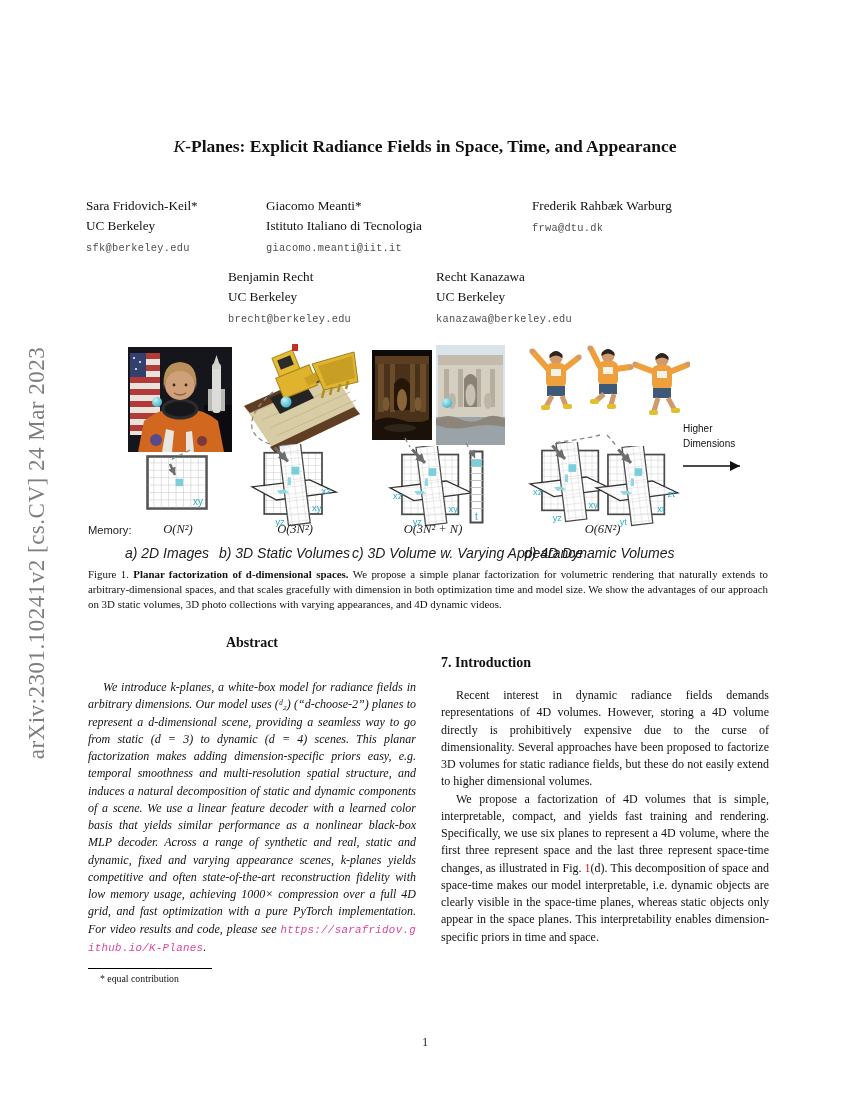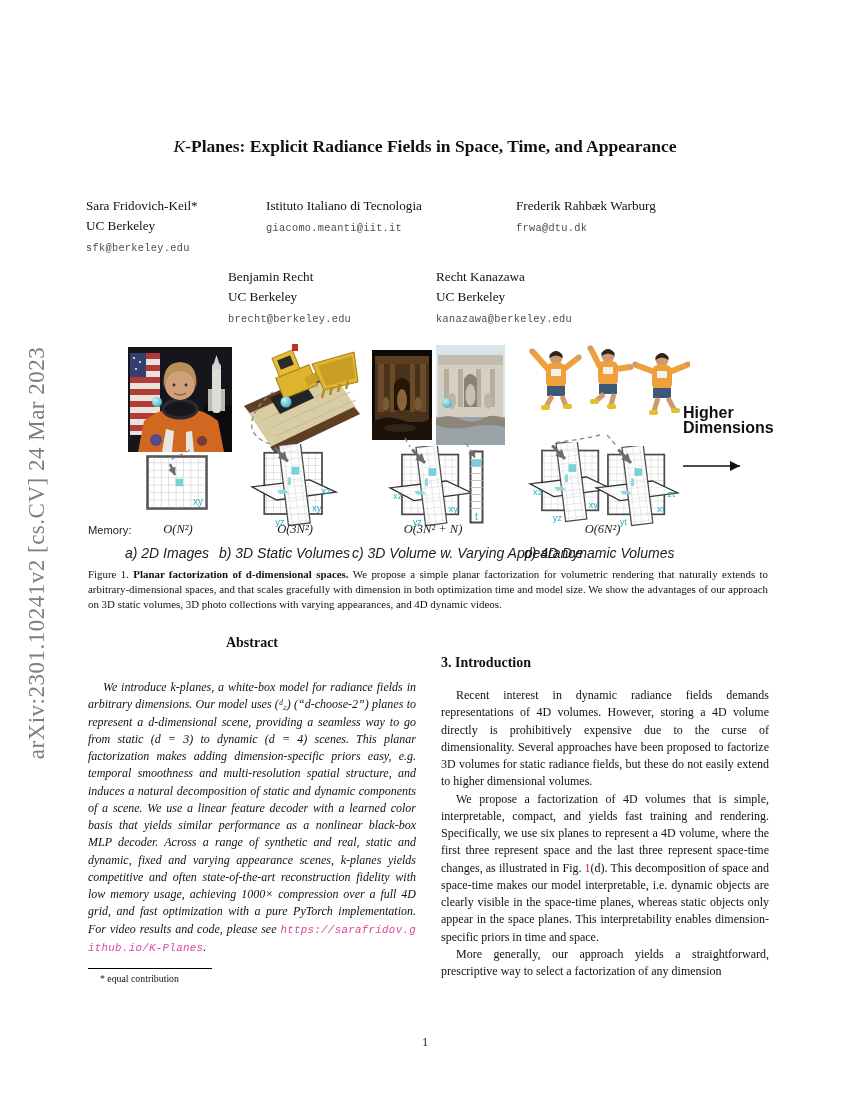--- a/index.html
+++ b/index.html
@@ -14,21 +14,21 @@
   .title{position:absolute;left:0;right:0;top:136px;margin:0;text-align:center;
          font-size:17.5px;font-weight:bold;}
   .title .tk{font-style:italic;font-weight:normal;}
 
   
   .auth{position:absolute;text-align:left;}
   .auth .nm,.auth .af{font-size:13.2px;line-height:20px;}
   .auth .em{font-family:"Liberation Mono","DejaVu Sans Mono",monospace;font-size:10.3px;
             color:#4d4d4d;margin-top:6px;letter-spacing:.3px;}
   .a1{left:86px;top:196px;width:168px}.a2{left:266px;top:196px;width:208px}
-  .a3{left:516px;top:196px;width:224px}.a4{left:228px;top:267px;width:164px}
+  .a3{left:532px;top:196px;width:224px}.a4{left:228px;top:267px;width:164px}
   .a5{left:436px;top:267px;width:188px}
 
   
   .abs-pos{position:absolute;}
   .ph-a{left:128px;top:347px;width:104px;height:105px}
   .ph-b{left:240px;top:342px;width:122px;height:112px}
   .ph-c1{left:372px;top:350px;width:60px;height:90px}
   .ph-c2{left:436px;top:345px;width:69px;height:100px}
   .ph-d{left:528px;top:343px;width:162px;height:100px}
   .dg-a{left:146px;top:455px;width:62px;height:55px}
@@ -41,22 +41,22 @@
 
   .figlabel{position:absolute;font-family:"Liberation Sans","DejaVu Sans",sans-serif;
             font-size:14px;color:#1c1c1c;text-align:left;white-space:nowrap;font-style:italic;}
   .mem{position:absolute;font-style:italic;font-size:12.5px;text-align:center;color:#1c1c1c;}
   .memlab{position:absolute;left:88px;top:524px;font-family:"Liberation Sans","DejaVu Sans",sans-serif;
           font-size:11.2px;color:#1c1c1c;}
   .m0{left:138px;top:522px;width:80px}.m1{left:255px;top:522px;width:80px}
   .m2{left:378px;top:522px;width:110px}.m3{left:560px;top:522px;width:85px}
   .l0{left:125px;top:545px;width:120px}.l1{left:219px;top:545px;width:140px}
   .l2{left:352px;top:545px;width:172px}.l3{left:524px;top:545px;width:160px}
-  .hd{position:absolute;left:683px;top:406px;font-family:"Liberation Sans","DejaVu Sans",sans-serif;
-      font-size:16px;line-height:14.5px;color:#111;font-weight:bold;}
+  .hd{position:absolute;left:683px;top:422px;font-family:"Liberation Sans","DejaVu Sans",sans-serif;
+      font-size:10px;line-height:14.5px;color:#111;}
 
   svg text.pl{font-family:"Liberation Sans","DejaVu Sans",sans-serif;font-size:11px;fill:#2fb0c4;}
   svg text.pls{font-family:"Liberation Sans","DejaVu Sans",sans-serif;font-size:10px;fill:#2fb0c4;}
 
   
   .caption{position:absolute;left:88px;top:567px;width:680px;font-size:10.9px;
            line-height:14.8px;text-align:justify;}
   .caption .cb{font-weight:bold;}
 
   
@@ -110,20 +110,21 @@
   <div class="stamp">arXiv:2301.10241v2  [cs.CV]  24 Mar 2023</div>
 
   <h1 class="title"><span class="tk">K</span><span>-Planes: Explicit Radiance Fields in Space, Time, and Appearance</span></h1>
 
   <div class="auth a1">
     <div class="nm">Sara Fridovich-Keil*</div>
     <div class="af">UC Berkeley</div>
     <div class="em">sfk@berkeley.edu</div>
   </div>
   <div class="auth a2">
+    <div class="nm">Giacomo Meanti*</div>
     <div class="af">Istituto Italiano di Tecnologia</div>
     <div class="em">giacomo.meanti@iit.it</div>
   </div>
   <div class="auth a3">
     <div class="nm">Frederik Rahbæk Warburg</div>
     <div class="em">frwa@dtu.dk</div>
   </div>
   <div class="auth a4">
     <div class="nm">Benjamin Recht</div>
     <div class="af">UC Berkeley</div>
@@ -393,21 +394,20 @@
     <h2 class="abs-h">Abstract</h2>
     <p><span>We introduce k-planes, a white-box model for radiance fields in arbitrary dimensions. Our model uses (ᵈ₂) (“d-choose-2”) planes to represent a d-dimensional scene, providing a seamless way to go from static (d = 3) to dynamic (d = 4) scenes. This planar factorization makes adding dimension-specific priors easy, e.g. temporal smoothness and multi-resolution spatial structure, and induces a natural decomposition of static and dynamic components of a scene. We use a linear feature decoder with a learned color basis that yields similar performance as a nonlinear black-box MLP decoder. Across a range of synthetic and real, static and dynamic, fixed and varying appearance scenes, k-planes yields competitive and often state-of-the-art reconstruction fidelity with low memory usage, achieving 1000× compression over a full 4D grid, and fast optimization with a pure PyTorch implementation. For video results and code, please see </span><a href="#" class="link">https://sarafridov.github.io/K-Planes</a><span>.</span></p>
   </div>
 
   <div class="footnote">
     <div class="rule"></div>
     <div class="fn">* equal contribution</div>
   </div>
 
   <div class="col col-right">
-    <h2 class="int-h">3. Introduction</h2>
+    <h2 class="int-h">7. Introduction</h2>
     <p>Recent interest in dynamic radiance fields demands representations of 4D volumes. However, storing a 4D volume directly is prohibitively expensive due to the curse of dimensionality. Several approaches have been proposed to factorize 3D volumes for static radiance fields, but these do not easily extend to higher dimensional volumes.</p>
     <p><span>We propose a factorization of 4D volumes that is simple, interpretable, compact, and yields fast training and rendering. Specifically, we use six planes to represent a 4D volume, where the first three represent space and the last three represent space-time changes, as illustrated in Fig. </span><a href="#" class="ref">1</a><span>(d). This decomposition of space and space-time makes our model interpretable, i.e. dynamic objects are clearly visible in the space-time planes, whereas static objects only appear in the space planes. This interpretability enables dimension-specific priors in time and space.</span></p>
-    <p>More generally, our approach yields a straightforward, prescriptive way to select a factorization of any dimension</p>
   </div>
 
   <div class="pageno">1</div>
 
 </div>
 
 </body></html>

